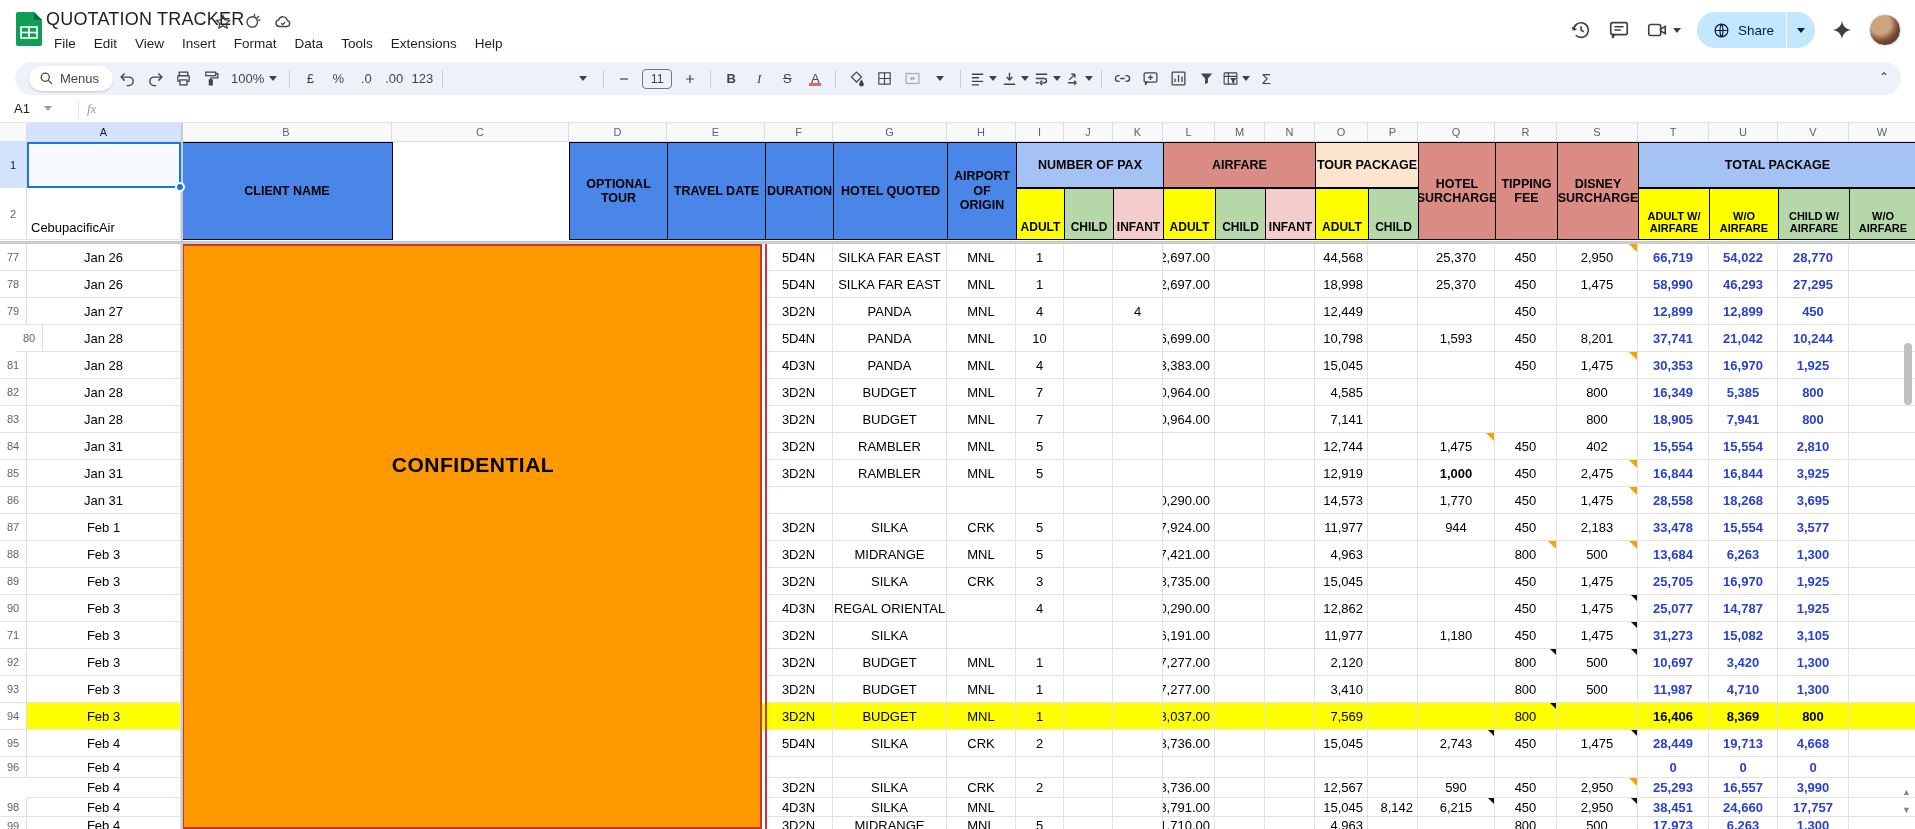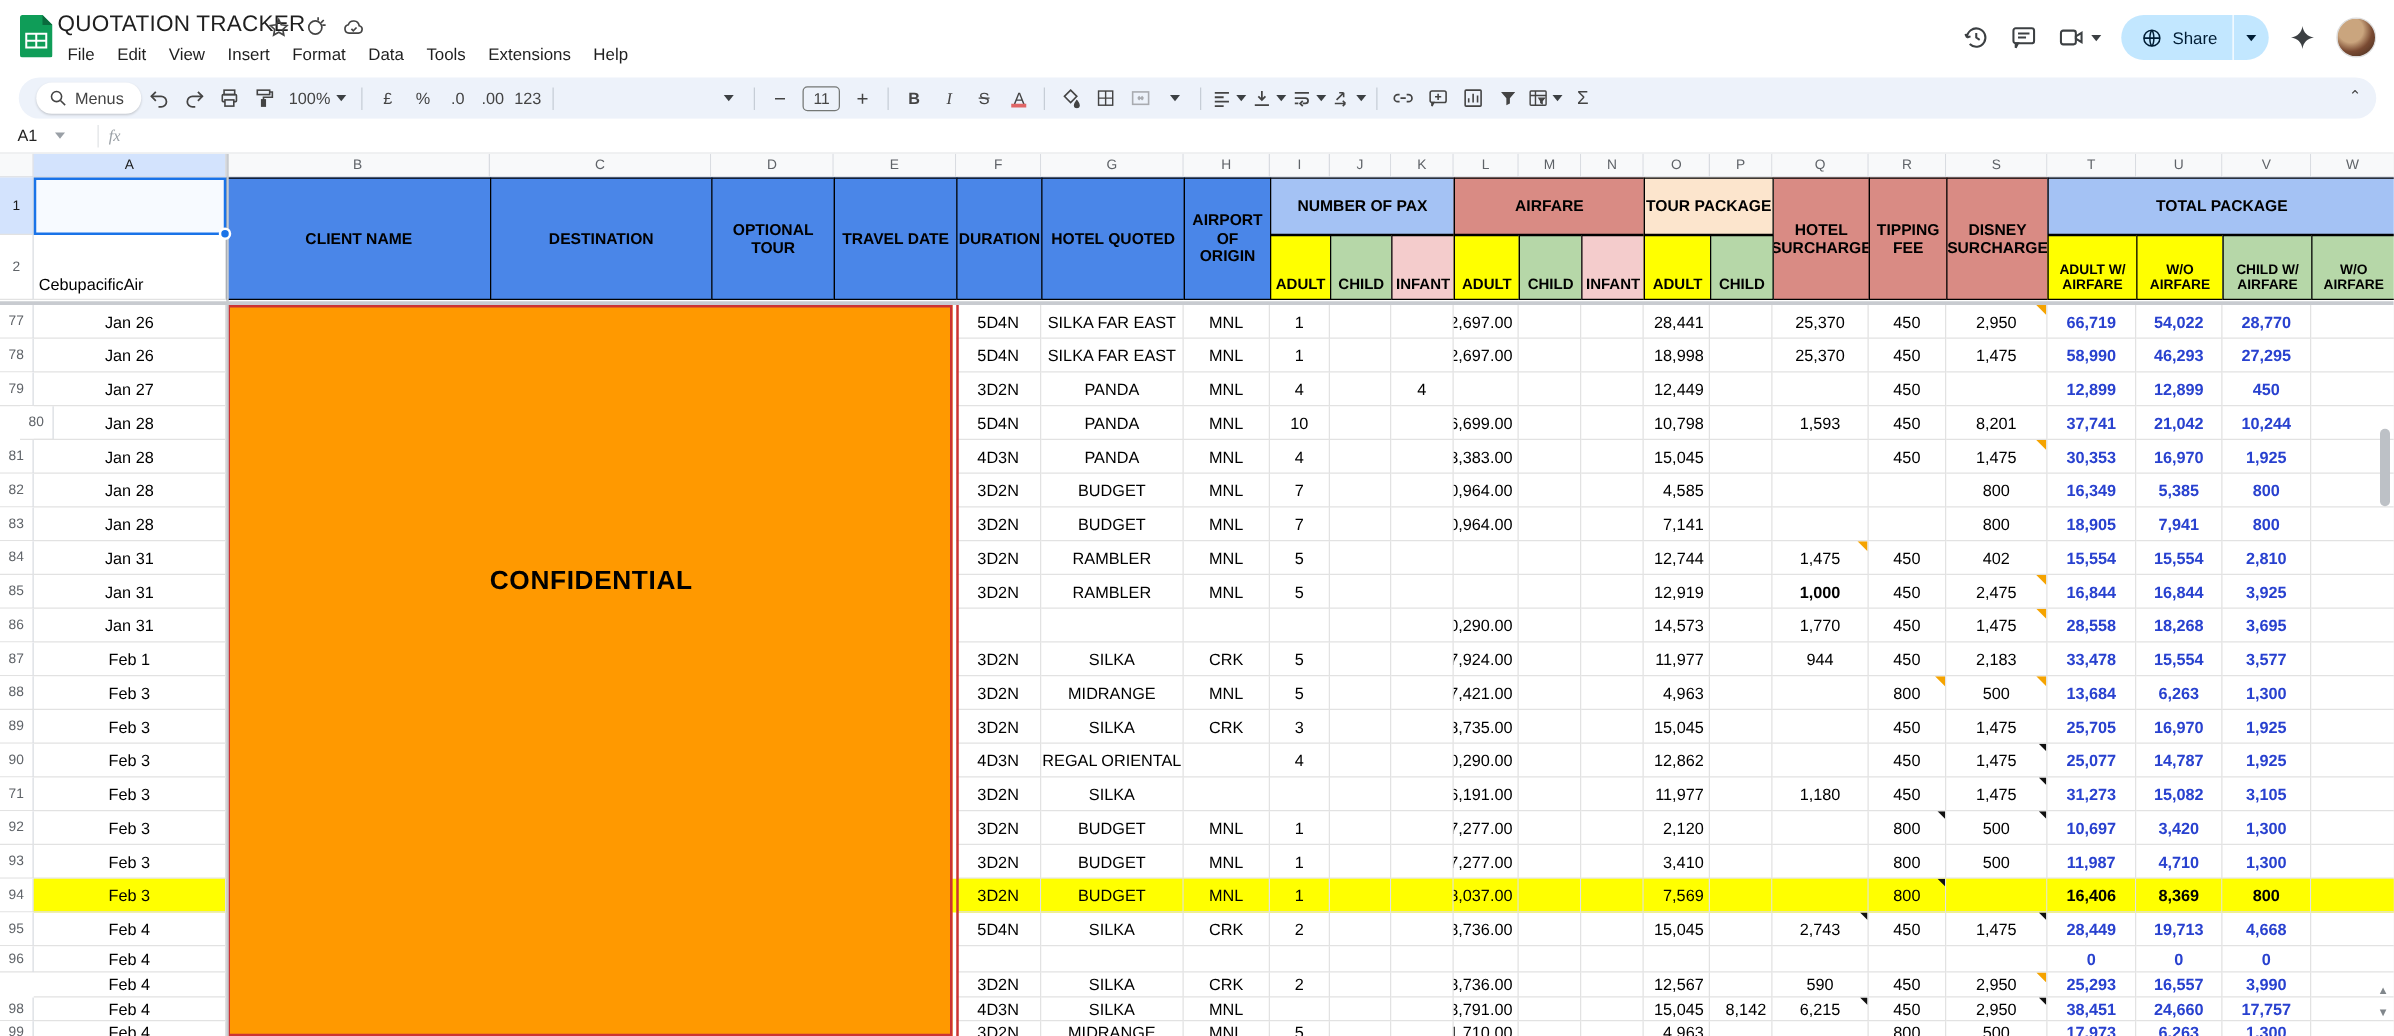--- a/index.html
+++ b/index.html
@@ -324,21 +324,20 @@
     <div class="gc colhdr" style="left: 1557px; top: 0px; width: 81px; height: 19px;">S</div>
     <div class="gc colhdr" style="left: 1638px; top: 0px; width: 71px; height: 19px;">T</div>
     <div class="gc colhdr" style="left: 1709px; top: 0px; width: 69px; height: 19px;">U</div>
     <div class="gc colhdr" style="left: 1778px; top: 0px; width: 71px; height: 19px;">V</div>
     <div class="gc colhdr" style="left: 1849px; top: 0px; width: 67px; height: 19px;">W</div>
     <div class="gc rowhdr sel" style="left: 0px; top: 19px; width: 27px; height: 46px;">1</div>
     <div class="gc rowhdr" style="left: 0px; top: 65px; width: 27px; height: 52px;">2</div>
     <div class="gc dcell al-l" style="left: 27px; top: 19px; width: 154px; height: 46px;"></div>
     <div class="gc hcell" style="left: 181px; top: 19px; width: 212px; height: 98px; background: rgb(74, 134, 232); padding: 0px 3px;">CLIENT NAME</div>
     <div class="gc dcell al-l" style="left: 27px; top: 65px; width: 154px; height: 52px; align-items: flex-end; padding-bottom: 4px;">CebupacificAir</div>
-    <div class="gc hcell" style="left: 392px; top: 19px; width: 178px; height: 98px; background: rgb(74, 134, 232); padding: 0px 3px;">DESTINATION</div>
     <div class="gc hcell" style="left: 569px; top: 19px; width: 99px; height: 98px; background: rgb(74, 134, 232); padding: 0px 3px;">OPTIONAL TOUR</div>
     <div class="gc hcell" style="left: 667px; top: 19px; width: 99px; height: 98px; background: rgb(74, 134, 232); padding: 0px 3px;">TRAVEL DATE</div>
     <div class="gc hcell" style="left: 765px; top: 19px; width: 69px; height: 98px; background: rgb(74, 134, 232); padding: 0px 3px;">DURATION</div>
     <div class="gc hcell" style="left: 833px; top: 19px; width: 115px; height: 98px; background: rgb(74, 134, 232); padding: 0px 3px;">HOTEL QUOTED</div>
     <div class="gc hcell" style="left: 947px; top: 19px; width: 70px; height: 98px; background: rgb(74, 134, 232); padding: 0px 2px;">AIRPORT OF ORIGIN</div>
     <div class="gc hcell" style="left: 1418px; top: 19px; width: 78px; height: 98px; background: rgb(217, 139, 132); padding: 0px 3px;">HOTEL SURCHARGE</div>
     <div class="gc hcell" style="left: 1495px; top: 19px; width: 63px; height: 98px; background: rgb(217, 139, 132); padding: 0px 3px;">TIPPING FEE</div>
     <div class="gc hcell" style="left: 1557px; top: 19px; width: 82px; height: 98px; background: rgb(217, 139, 132); padding: 0px 3px;">DISNEY SURCHARGE</div>
     <div class="gc hcell" style="left: 1016px; top: 19px; width: 148px; height: 46px; background: rgb(164, 194, 244);">NUMBER OF PAX</div>
     <div class="gc hcell" style="left: 1163px; top: 19px; width: 153px; height: 46px; background: rgb(217, 139, 132);">AIRFARE</div>
@@ -360,21 +359,21 @@
     <div class="gc dcell al-c" style="left: 27px; top: 121px; width: 154px; height: 27px; z-index: 2;">Jan 26</div>
     <div class="gc dcell al-c" style="left: 765px; top: 121px; width: 68px; height: 27px; z-index: 2;">5D4N</div>
     <div class="gc dcell al-c" style="left: 833px; top: 121px; width: 114px; height: 27px; z-index: 2;">SILKA FAR EAST</div>
     <div class="gc dcell al-c" style="left: 947px; top: 121px; width: 69px; height: 27px; z-index: 2;">MNL</div>
     <div class="gc dcell al-c" style="left: 1016px; top: 121px; width: 48px; height: 27px; z-index: 2;">1</div>
     <div class="gc dcell al-c" style="left: 1064px; top: 121px; width: 49px; height: 27px; z-index: 2;"></div>
     <div class="gc dcell al-c" style="left: 1113px; top: 121px; width: 50px; height: 27px; z-index: 2;"></div>
     <div class="gc dcell al-r" style="left: 1163px; top: 121px; width: 52px; height: 27px; z-index: 2;">12,697.00</div>
     <div class="gc dcell al-r" style="left: 1215px; top: 121px; width: 50px; height: 27px; z-index: 2;"></div>
     <div class="gc dcell al-r" style="left: 1265px; top: 121px; width: 50px; height: 27px; z-index: 2;"></div>
-    <div class="gc dcell al-r" style="left: 1315px; top: 121px; width: 53px; height: 27px; z-index: 2;">28,441</div>
+    <div class="gc dcell al-r" style="left: 1315px; top: 121px; width: 53px; height: 27px; z-index: 2;">44,568</div>
     <div class="gc dcell al-r" style="left: 1368px; top: 121px; width: 50px; height: 27px; z-index: 2;"></div>
     <div class="gc dcell al-c" style="left: 1418px; top: 121px; width: 77px; height: 27px; z-index: 2;">25,370</div>
     <div class="gc dcell al-c" style="left: 1495px; top: 121px; width: 62px; height: 27px; z-index: 2;">450</div>
     <div class="gc dcell al-c" style="left: 1557px; top: 121px; width: 81px; height: 27px; z-index: 2; position: absolute;">2,950<span class="flag" style="border-left: 8px solid transparent; border-top: 8px solid rgb(245, 163, 0);"></span></div>
     <div class="gc dcell al-c total" style="left: 1638px; top: 121px; width: 71px; height: 27px; z-index: 2; color: rgb(40, 65, 207);">66,719</div>
     <div class="gc dcell al-c total" style="left: 1709px; top: 121px; width: 69px; height: 27px; z-index: 2; color: rgb(40, 65, 207);">54,022</div>
     <div class="gc dcell al-c total" style="left: 1778px; top: 121px; width: 71px; height: 27px; z-index: 2; color: rgb(40, 65, 207);">28,770</div>
     <div class="gc dcell al-c" style="left: 1849px; top: 121px; width: 67px; height: 27px; z-index: 2;"></div>
     <div class="gc rowhdr" style="left: 0px; top: 148px; width: 27px; height: 27px;">78</div>
     <div class="gc dcell al-c" style="left: 27px; top: 148px; width: 154px; height: 27px; z-index: 2;">Jan 26</div>

